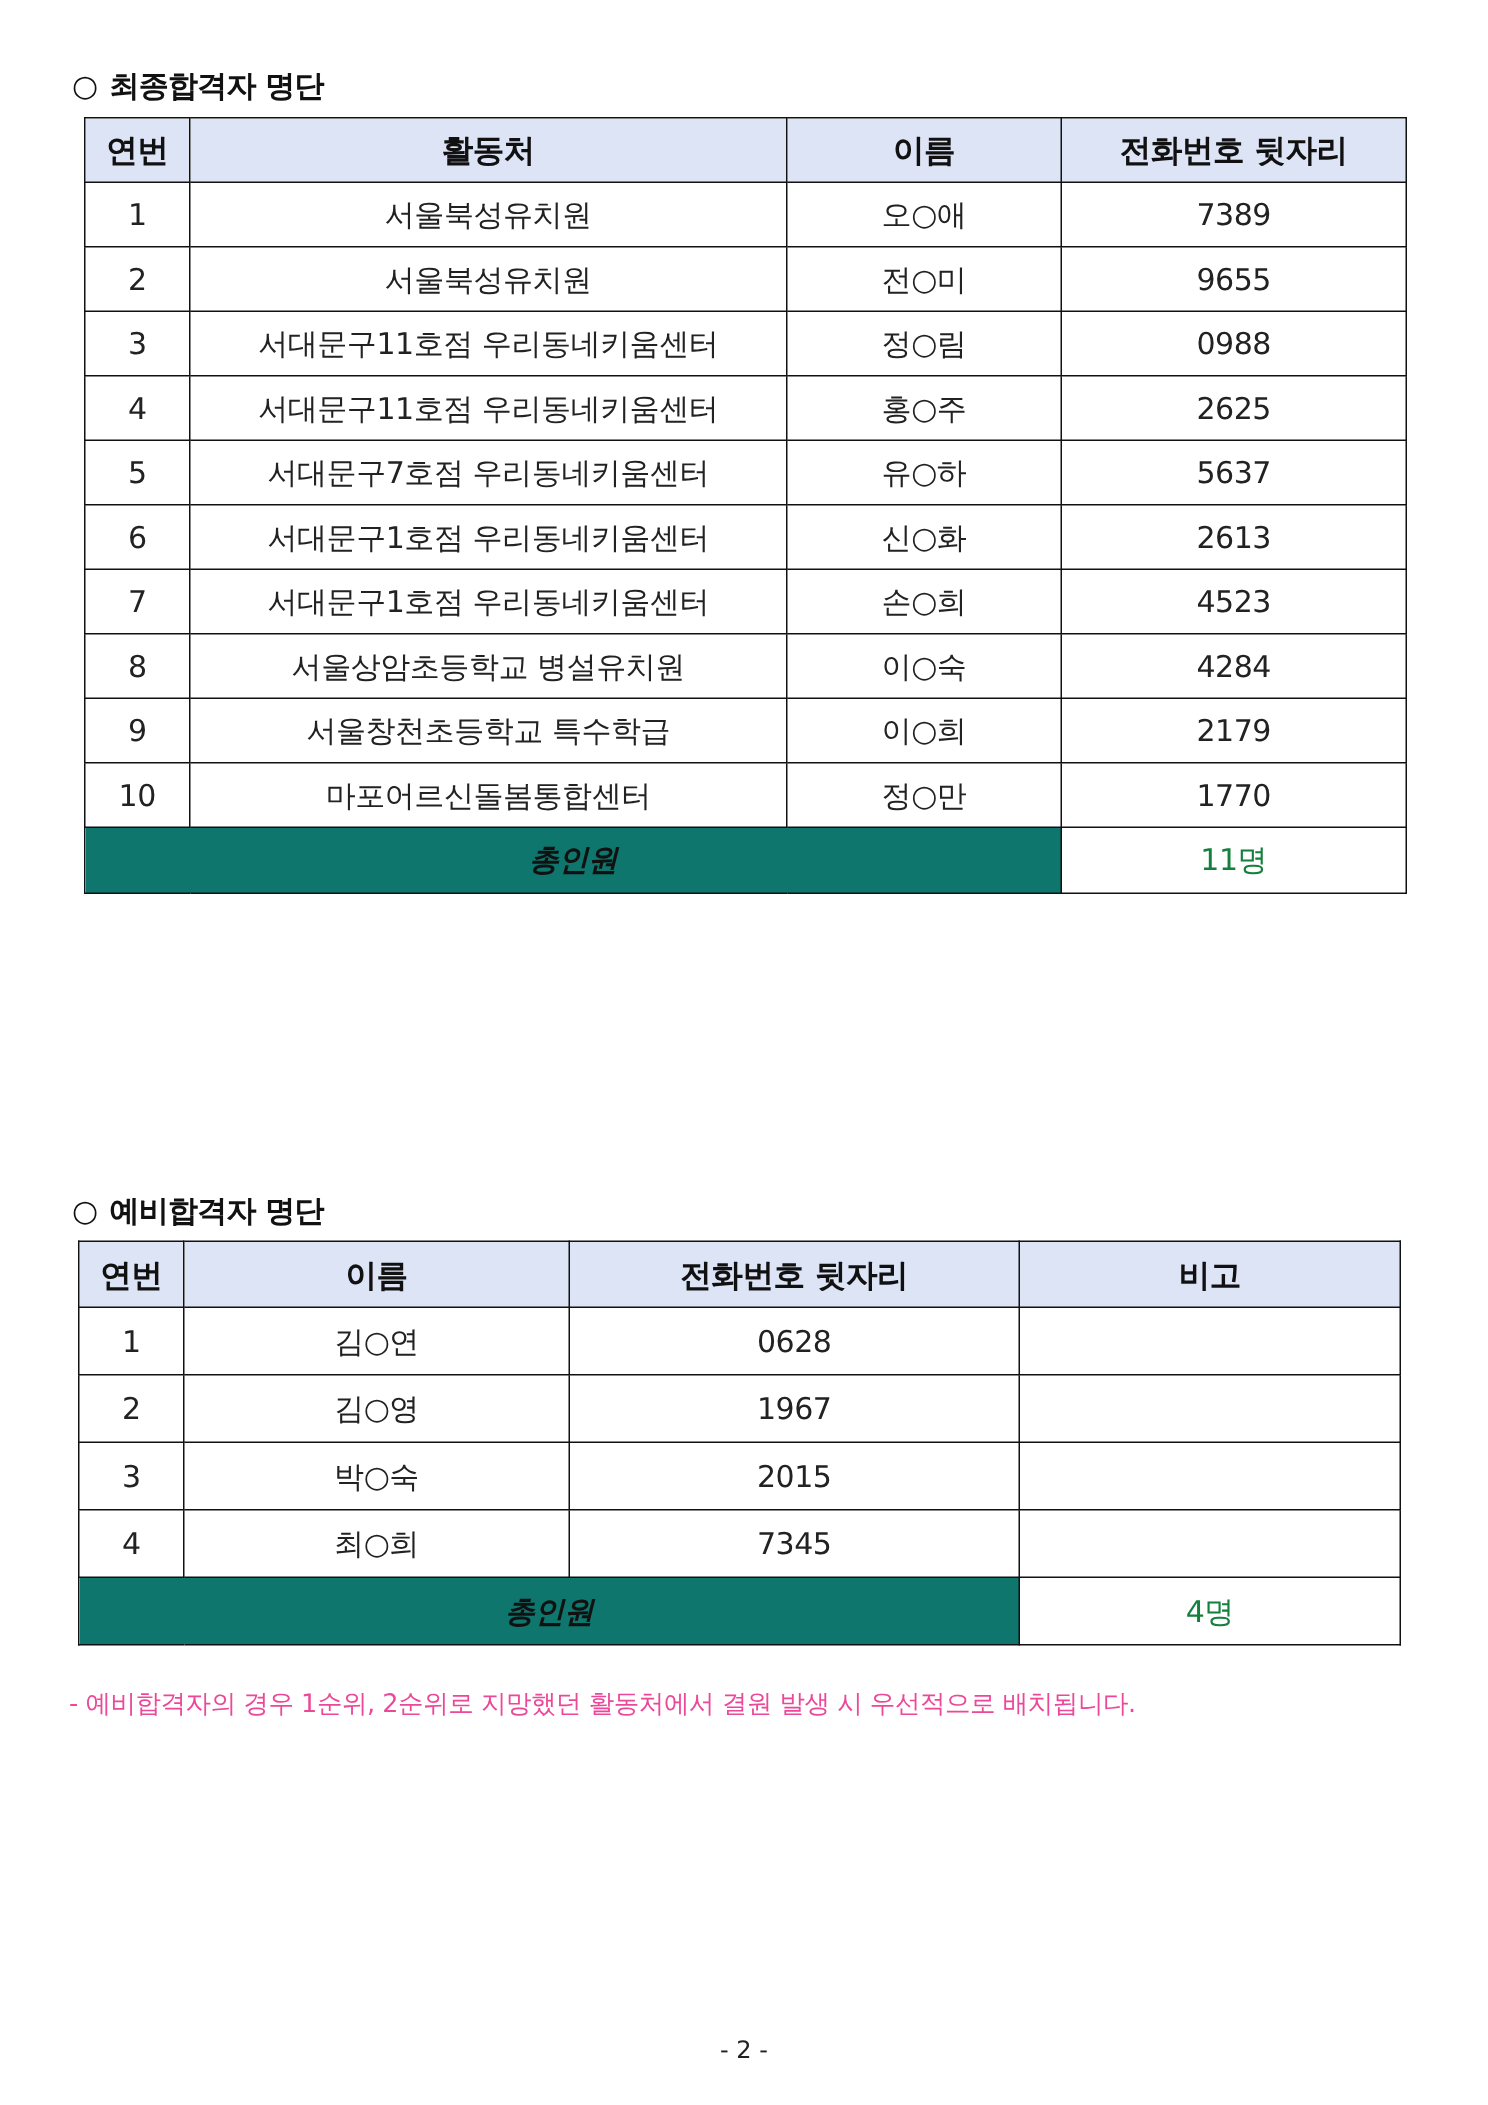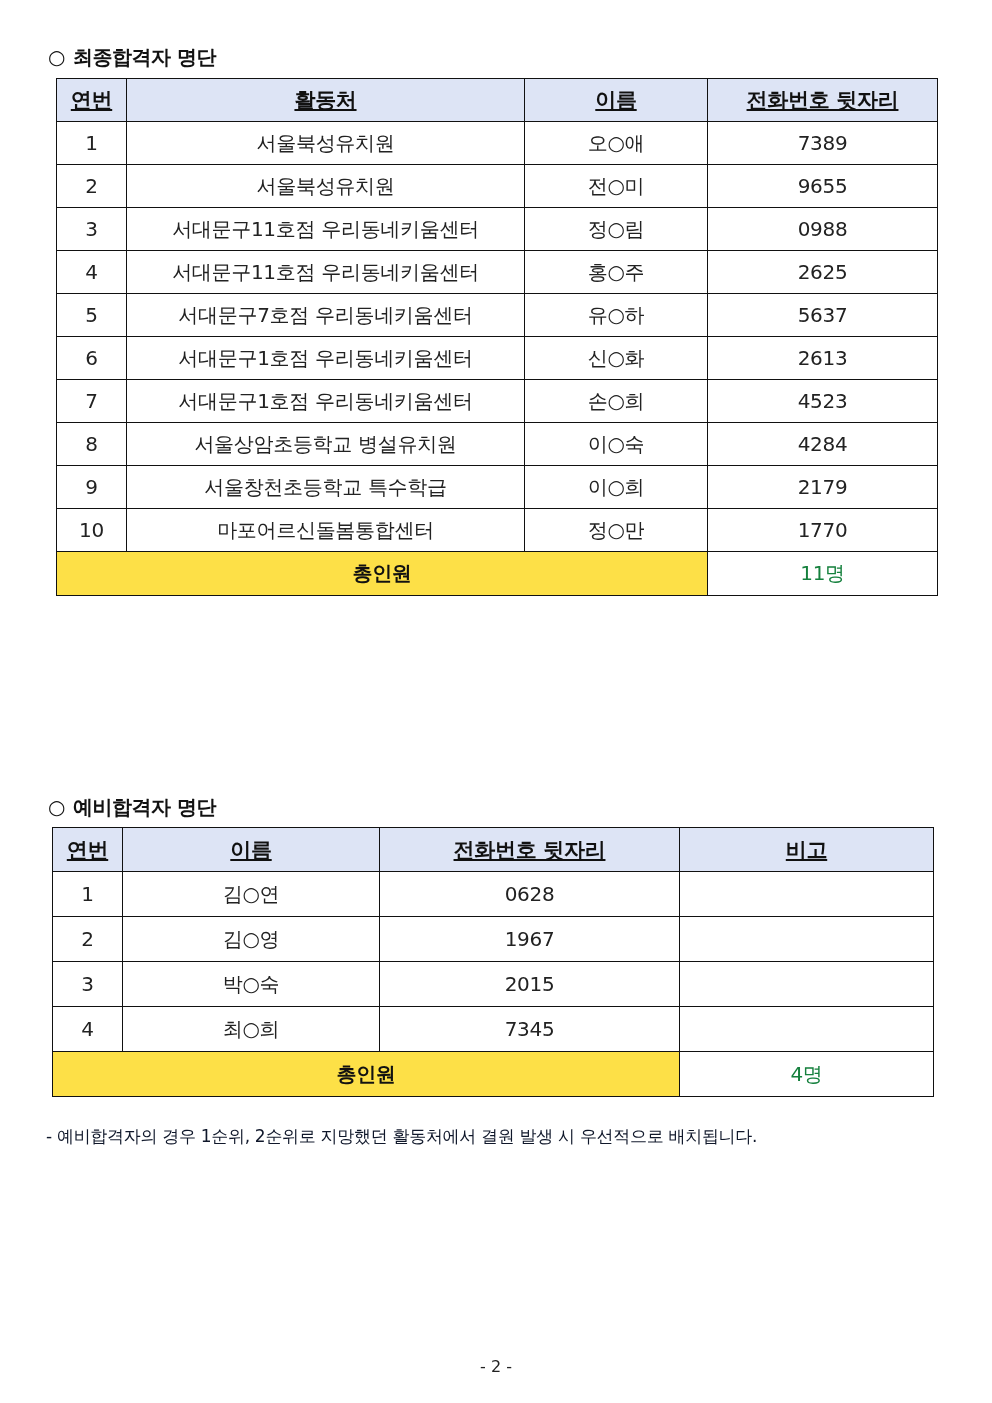--- a/index.html
+++ b/index.html
@@ -11,30 +11,30 @@
     position: absolute; font-size: 20px; font-weight: bold; color: #111;
     letter-spacing: -0.5px;
   }
   .section-title .bullet { font-weight: normal; margin-right: 8px; }
   table { position: absolute; border-collapse: collapse; table-layout: fixed; }
   td, th {
     border: 1px solid #111; text-align: center; vertical-align: middle;
     padding: 0; font-size: 20px; font-weight: normal; color: #222;
     letter-spacing: -0.3px; white-space: nowrap; overflow: hidden;
   }
-  th { background: #dde4f5; font-weight: bold; color: #111; font-size: 21px; text-decoration: underline; }
-  td.total-label { background: #fde047; font-weight: bold; color: #111; }
+  th { background: #dde4f5; font-weight: bold; color: #111; font-size: 21px; }
+  td.total-label { background: #0f766e; font-weight: bold; color: #111; font-style: italic; }
   td.total-value { font-weight: normal; color: #15803d; }
   #final-table { left: 56px; top: 78px; width: 881px; }
   #final-table th { height: 42px; }
   #final-table td { height: 42px; }
   #reserve-table { left: 52px; top: 827px; width: 881px; }
   #reserve-table th { height: 43px; }
   #reserve-table td { height: 44px; }
-  .notes { position: absolute; left: 46px; top: 1124px; font-size: 17px; color: #0f172a; line-height: 24px; letter-spacing: -0.3px; }
+  .notes { position: absolute; left: 46px; top: 1124px; font-size: 17px; color: #ec4899; line-height: 24px; letter-spacing: -0.3px; }
   .notes div { white-space: nowrap; }
   .page-number { position: absolute; left: 0; width: 992px; top: 1357px; text-align: center; font-size: 16px; color: #222; }
 </style>
 </head>
 <body>
 
 <div class="section-title" style="left:48px; top:44px;">
   <span class="bullet">○</span><span>최종합격자 명단</span>
 </div>
 

